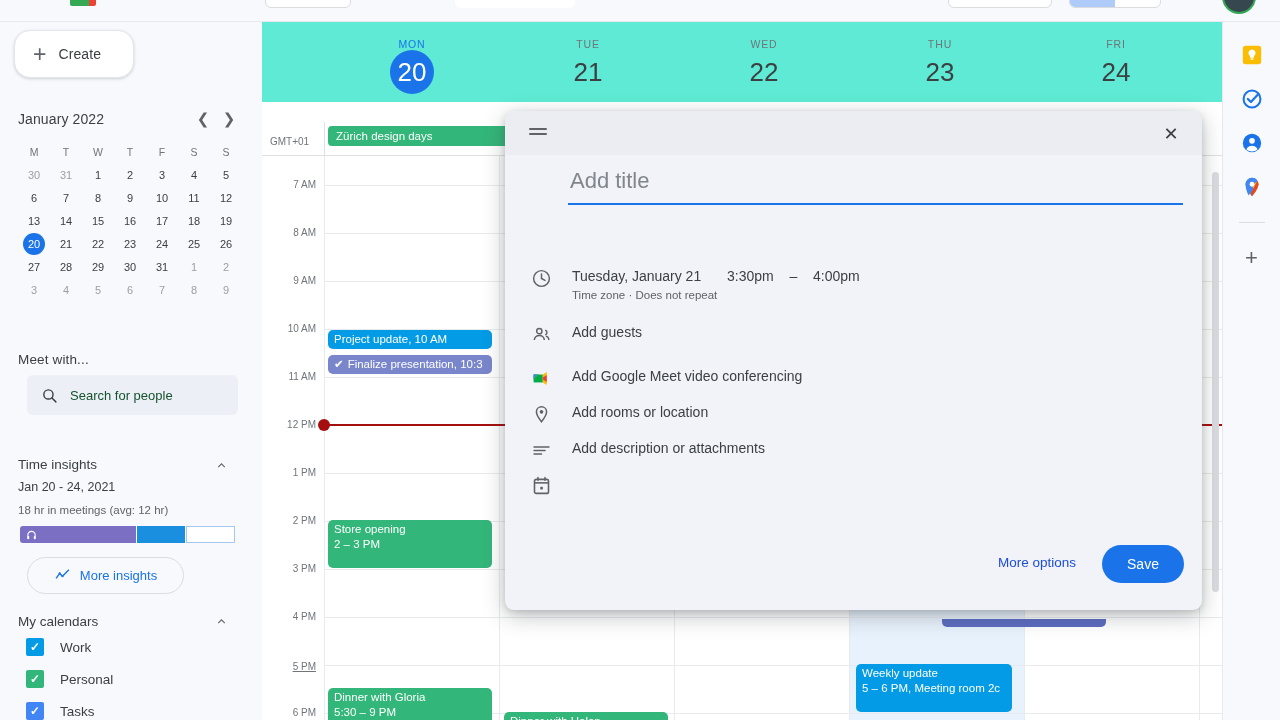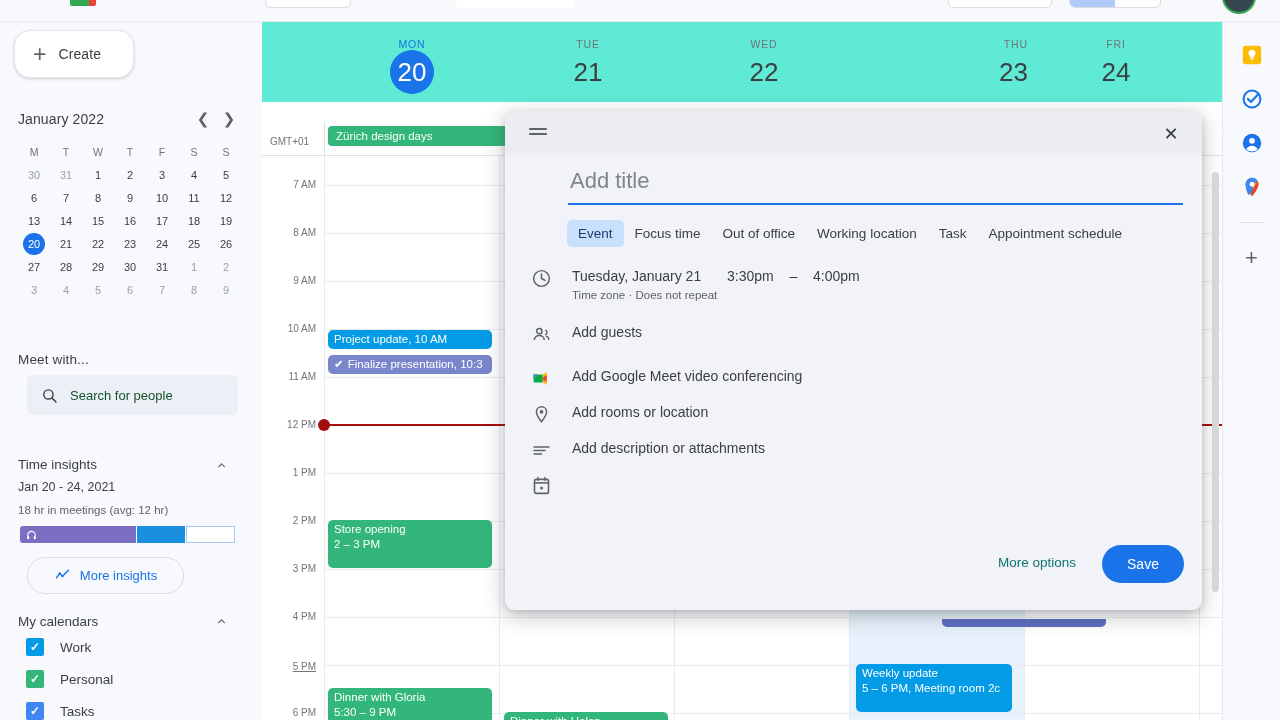--- a/index.html
+++ b/index.html
@@ -249,21 +249,21 @@
   .drow { position: absolute; left: 24px; display: flex; align-items: flex-start; gap: 19px; }
   .drow .ic { width: 24px; display: flex; justify-content: center; padding-top: 2px; }
   .drow .txt { }
   .drow .main { font-size: 14px; color: #3c4043; line-height: 20px; }
   .drow .sub { font-size: 11.5px; color: #5f6368; line-height: 17px; margin-top: 1px; }
   .drow .clickable { cursor: pointer; }
   .dot-col { display: inline-block; width: 11px; height: 11px; border-radius: 50%; background: #039be5; margin-left: 7px; vertical-align: baseline; }
 
   .more-opt {
     position: absolute; right: 126px; top: 444px;
-    font-size: 13.5px; color: #0f766e; cursor: pointer;
+    font-size: 13.5px; color: #1d4ed8; cursor: pointer;
   }
   .save-btn {
     position: absolute; right: 18px; top: 434px;
     width: 82px; height: 38px; border-radius: 19px; background: #1a73e8;
     color: #fff; font-size: 14px; border: none; cursor: pointer;
     font-family: "Liberation Sans", sans-serif;
   }
 </style>
 </head>
 <body>
@@ -426,21 +426,21 @@
           <div class="dh-num"><span>20</span></div>
         </div>
         <div class="dh-col" style="left: 238px;">
           <div class="dh-dow">TUE</div>
           <div class="dh-num">21</div>
         </div>
         <div class="dh-col" style="left: 414px;">
           <div class="dh-dow">WED</div>
           <div class="dh-num">22</div>
         </div>
-        <div class="dh-col" style="left: 590px; text-align: right;">
+        <div class="dh-col" style="left: 590px;">
           <div class="dh-dow">THU</div>
           <div class="dh-num">23</div>
         </div>
         <div class="dh-col" style="left: 766px;">
           <div class="dh-dow">FRI</div>
           <div class="dh-num">24</div>
         </div>
       </div>
 
     <div class="tz-label">GMT+01</div>
@@ -548,28 +548,20 @@
     <div class="dlg-head">
       <div class="dlg-drag">
           <i></i>
           <i></i>
         </div>
       <div class="dlg-close">✕</div>
     </div>
 
     <input class="title-input" type="text" placeholder="Add title" style="">
 
-    <div class="tabs" id="dlg-tabs">
-        <div class="tab active">Event</div>
-        <div class="tab">Focus time</div>
-        <div class="tab">Out of office</div>
-        <div class="tab">Working location</div>
-        <div class="tab">Task</div>
-        <div class="tab">Appointment schedule</div>
-      </div>
 
     <div class="drow" style="top:155px">
       <div class="ic">
         <svg width="21" height="21" viewBox="0 0 24 24">
           <circle cx="12" cy="12" r="9" fill="none" stroke="#5f6368" stroke-width="1.7"></circle>
           <polyline points="12,6.8 12,12 16,14.2" fill="none" stroke="#5f6368" stroke-width="1.7" stroke-linecap="round"></polyline>
         </svg>
       </div>
       <div class="txt">
         <div class="main">

